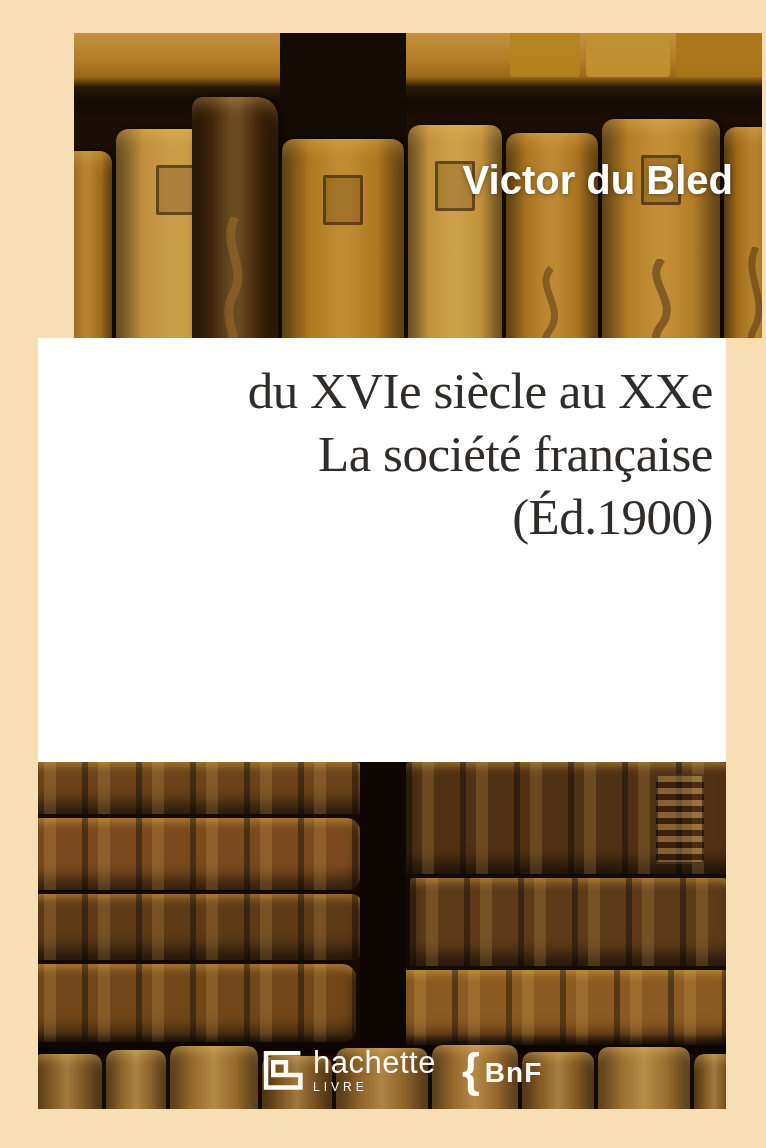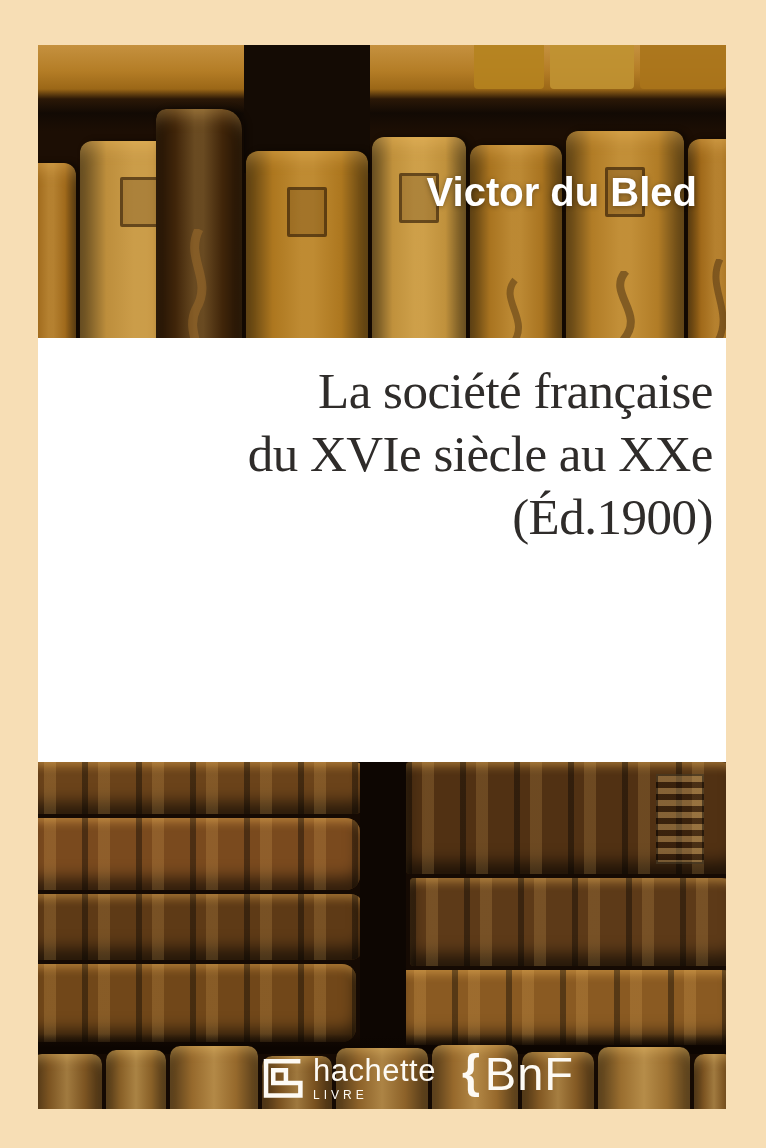--- a/index.html
+++ b/index.html
@@ -1,21 +1,21 @@
 <!DOCTYPE html>
 <html><head>
 <meta charset="utf-8">
 <style>
   html,body{margin:0;padding:0;background:#f7deb5;}
   .page{position:relative;width:766px;height:1148px;background:#f7deb5;overflow:hidden;
         font-family:"Liberation Sans",sans-serif;}
   
   .cover{position:absolute;left:38px;top:33px;width:688px;height:1076px;}
   .photo{position:absolute;left:0;width:688px;overflow:hidden;background:#1c0e04;}
-  .top-photo{top:12px;height:305px;}
+  .top-photo{top:0;height:305px;margin-left:36px;}
   .band{position:absolute;left:0;top:305px;width:688px;height:424px;background:#ffffff;}
   .bottom-photo{top:729px;height:347px;background:#150a03;}
 
   
   .shelf{position:absolute;left:0;top:0;right:0;height:86px;
          background:linear-gradient(180deg,#c5913f 0,#b47d26 26px,#9b6717 44px,#2b1807 54px,#120a04 68px,#1c0e04 86px);}
   .minibk{position:absolute;top:0;height:44px;border-radius:0 0 4px 4px;opacity:.9;}
   .darkgap{position:absolute;left:206px;top:0;width:126px;height:128px;background:#140b04;}
   .bk{position:absolute;bottom:0;border-radius:12px 12px 0 0;
       background:linear-gradient(90deg,rgba(0,0,0,.5),rgba(0,0,0,0) 22%,rgba(255,210,120,.22) 45%,rgba(255,210,120,.22) 55%,rgba(0,0,0,0) 78%,rgba(0,0,0,.5)),var(--c);
@@ -37,28 +37,28 @@
        background:repeating-linear-gradient(90deg,rgba(0,0,0,.38) 0 6px,transparent 6px 16px,rgba(255,200,110,.16) 16px 28px,transparent 28px 54px);}
   .slabel{position:absolute;width:44px;height:86px;border:2px solid rgba(0,0,0,.45);
        background:repeating-linear-gradient(180deg,rgba(230,190,120,.35) 0 6px,rgba(30,15,5,.45) 6px 12px);}
   .midgap{position:absolute;left:322px;top:0;width:46px;height:285px;background:#0d0602;}
   .stackshadow{position:absolute;left:0;right:0;top:272px;height:20px;background:linear-gradient(180deg,rgba(0,0,0,0),#0c0501 70%);}
   .vb{position:absolute;bottom:0;border-radius:10px 10px 0 0;
       background:linear-gradient(90deg,rgba(0,0,0,.45),rgba(0,0,0,0) 25%,rgba(255,220,140,.28) 50%,rgba(0,0,0,0) 75%,rgba(0,0,0,.45)),var(--c);
       box-shadow:inset 0 10px 12px -6px rgba(255,210,120,.4);}
 
   
-  .logos{position:absolute;left:219px;top:284px;display:flex;align-items:flex-end;gap:26px;color:#fdfaf4;}
+  .logos{position:absolute;left:219px;top:284px;display:flex;align-items:flex-start;gap:26px;color:#fdfaf4;}
   .hl{display:flex;align-items:center;gap:9px;}
   .hl-text{display:flex;flex-direction:column;line-height:1;}
   .hl-name{font-size:31px;font-weight:500;letter-spacing:0.5px;}
   .hl-imprint{font-size:12px;letter-spacing:4px;margin-top:3px;font-weight:500;}
   .bnf{display:flex;align-items:center;}
   .bnf-brace{font-size:46px;font-weight:600;margin-right:5px;transform:translateY(-3px);}
-  .bnf-name{font-size:47px;font-weight:normal;letter-spacing:1px;}
+  .bnf-name{font-size:28px;font-weight:bold;letter-spacing:1px;}
 </style>
 </head>
 <body>
 
 <div class="page">
   <div class="cover">
 
     <div class="photo top-photo">
       <div class="shelf"></div>
       <div class="minibk" style="left:436px;width:70px;background:#b5831f;"></div>
@@ -96,22 +96,22 @@
         <svg class="scribble" style="left:12px;top:120px;" width="40" height="150" viewBox="0 0 40 150">
           <path d="M20 0 C6 28 34 52 18 82 C6 106 32 128 18 150" stroke="rgba(40,20,5,.7)" stroke-width="7" fill="none"></path>
         </svg>
       </div>
 
       <div class="author">Victor du Bled</div>
     </div>
 
     <div class="band">
       <div class="title">
+        <div>du XVIe siècle au XXe</div>
         <div>La société française</div>
-        <div>du XVIe siècle au XXe</div>
         <div>(Éd.1900)</div>
       </div>
     </div>
 
     <div class="photo bottom-photo">
 
       <div class="row" style="left:-10px;top:0;width:340px;height:52px;--c:#6b431a;"></div>
       <div class="row" style="left:-10px;top:56px;width:332px;height:72px;--c:#7a4a1e;"></div>
       <div class="row" style="left:-10px;top:132px;width:336px;height:66px;--c:#5e3a16;"></div>
       <div class="row" style="left:-10px;top:202px;width:328px;height:78px;--c:#714719;"></div>

